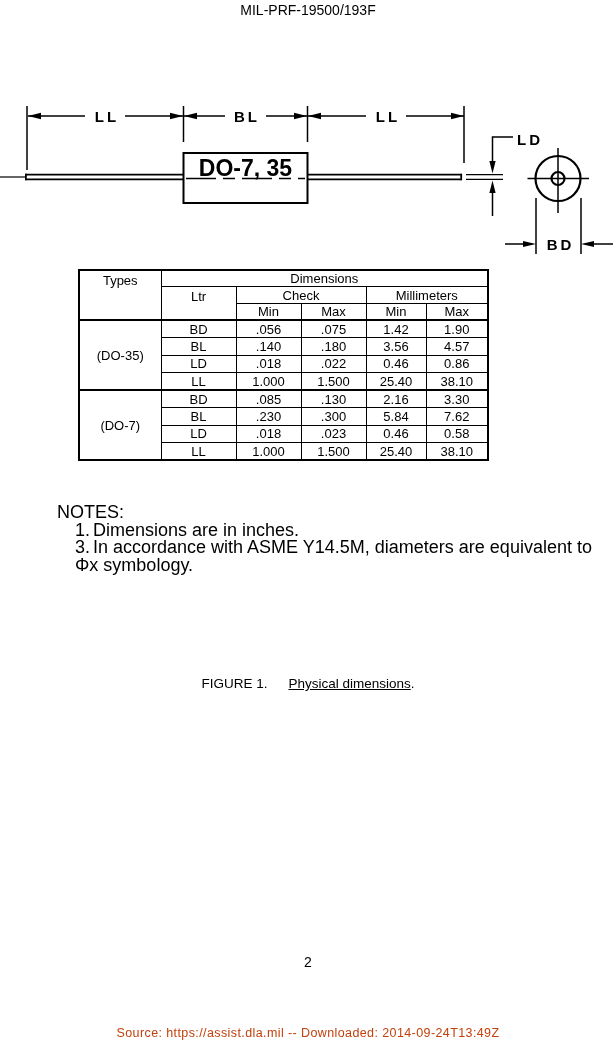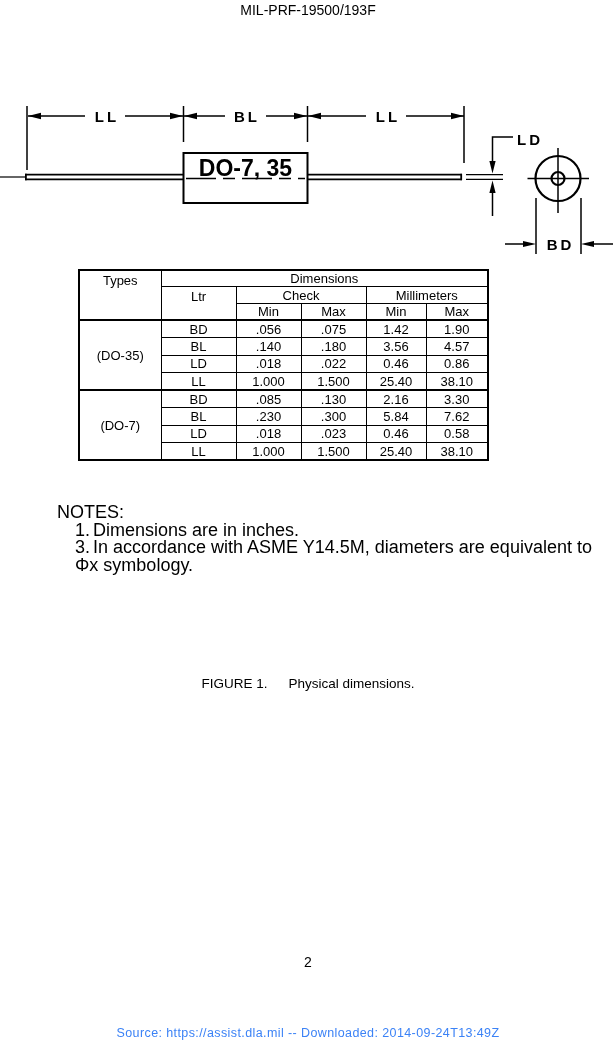--- a/index.html
+++ b/index.html
@@ -7,21 +7,21 @@
     position:relative;width:616px;height:1056px;background:#ffffff;
     font-family:"Liberation Sans",sans-serif;color:#000;overflow:hidden;
   }
   .abs{position:absolute;}
   .centered{left:0;width:616px;text-align:center;}
 
   
   .doc-title{top:2px;font-size:14px;}
   .types-line{top:647px;font-size:13.5px;}
   .figure-line{top:676px;font-size:13.5px;}
-  .figure-line .u{margin-left:21px;}
+  .figure-line .u{text-decoration:underline;margin-left:21px;}
   .page-num{top:954px;font-size:14px;}
 
   
   #diagram{left:0;top:95px;}
   #diagram text{font-family:"Liberation Sans",sans-serif;fill:#000;}
   .dimlabel{font-size:15px;font-weight:bold;letter-spacing:3px;}
   .bodylabel{font-size:23px;font-weight:bold;}
 
   
   #dim-table{left:78px;top:269px;border-collapse:collapse;table-layout:fixed;width:409px;
@@ -34,21 +34,21 @@
   #dim-table td.thickb{border-bottom:2px solid #000;}
   #dim-table tr.hr1{height:15px;} #dim-table tr.hr2{height:17px;margin-left:24px;} #dim-table tr.hr3{height:16px;}
   #dim-table tr.dr{height:17.5px;}
 
   
   .notes{left:57px;top:504px;font-size:18px;line-height:17.5px;}
   .note-item{margin-left:18px;}
   .note-num{display:inline-block;width:18px;}
 
   
-  .footer{top:1027px;font-size:12.5px;line-height:13px;letter-spacing:0.4px;color:#3b82f6;}
+  .footer{top:1027px;font-size:12.5px;line-height:13px;letter-spacing:0.4px;color:#c2410c;}
 </style>
 </head>
 <body>
 
 <div id="page">
 
   <div class="abs centered doc-title">MIL-PRF-19500/193F</div>
 
   <svg id="diagram" class="abs" width="616" height="175" viewBox="0 0 616 175">
 

